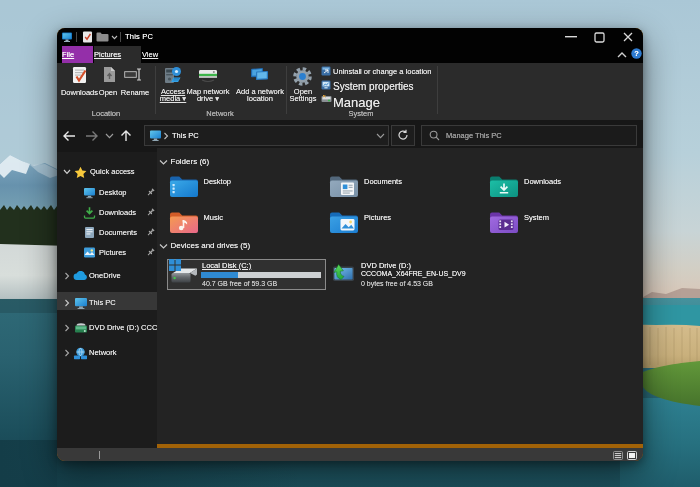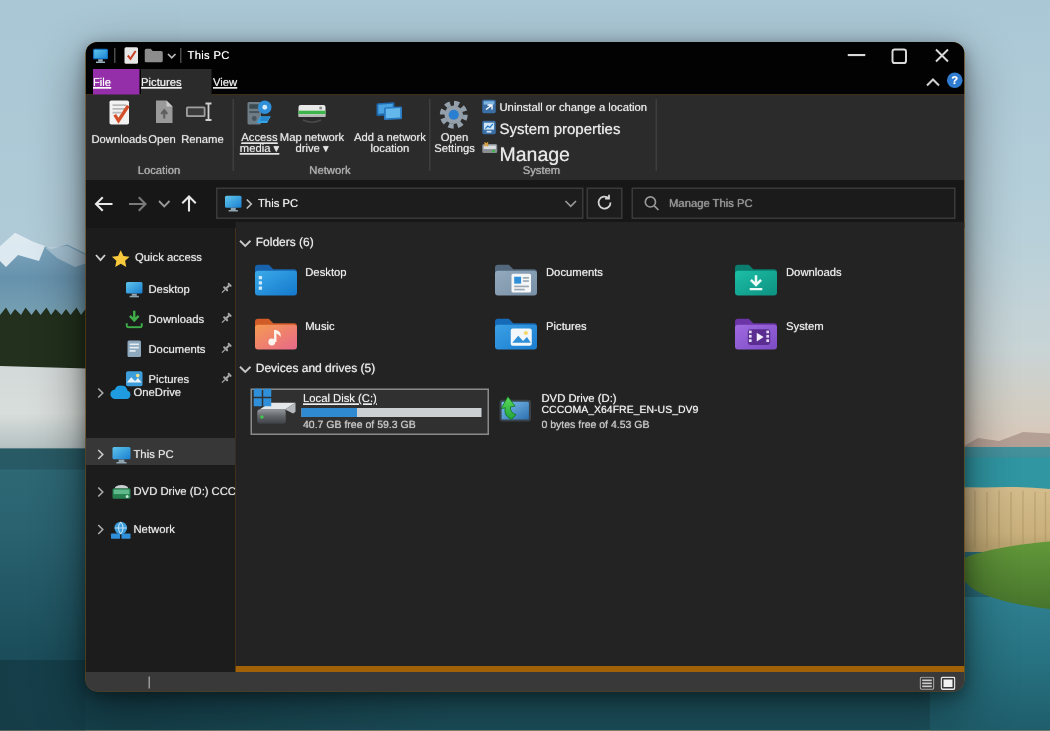--- a/index.html
+++ b/index.html
@@ -351,21 +351,21 @@
       <span style="position:absolute;left:42px;">Pictures</span>
       <svg class="abs" style="left:89px;top:5px" width="10" height="10" viewBox="0 0 10 10">
           <g transform="rotate(45 5 4)" fill="#a8a8a8">
             <rect x="3.4" y="0.4" width="3.2" height="1.3" rx=".6"></rect>
             <rect x="4.3" y="1.6" width="1.4" height="2.6"></rect>
             <rect x="2.9" y="4.1" width="4.2" height="1.4" rx=".7"></rect>
             <rect x="4.6" y="5.5" width=".9" height="2.8"></rect>
           </g>
         </svg>
     </div>
-    <div class="srow" style="left:0;top:100px;width:100px;padding-left:40px;">
+    <div class="srow" style="left:0;top:114px;width:100px;padding-left:40px;">
       <svg class="abs" style="left:7px;top:6px" width="6" height="8" viewBox="0 0 6 8">
           <path d="M1.5 1 L4.5 4 L1.5 7" stroke="#a8a8a8" stroke-width="1.1" fill="none"></path>
         </svg>
       <svg class="abs" style="left:16px;top:5px" width="15" height="10" viewBox="0 0 15 10">
           <path d="M4 9 a3.2 3.2 0 0 1 -.4-6.4 A4.4 4.4 0 0 1 12 3.4 a2.9 2.9 0 0 1 -.6 5.6 z" fill="#1f9bdf"></path>
         </svg>
       <span style="position:absolute;left:32px;">OneDrive</span>
     </div>
     <div class="abs" style="left:0;top:139.5px;width:100px;height:18.5px;background:#373737;"></div>
     <div class="srow" style="left:0;top:140.5px;width:100px;">

